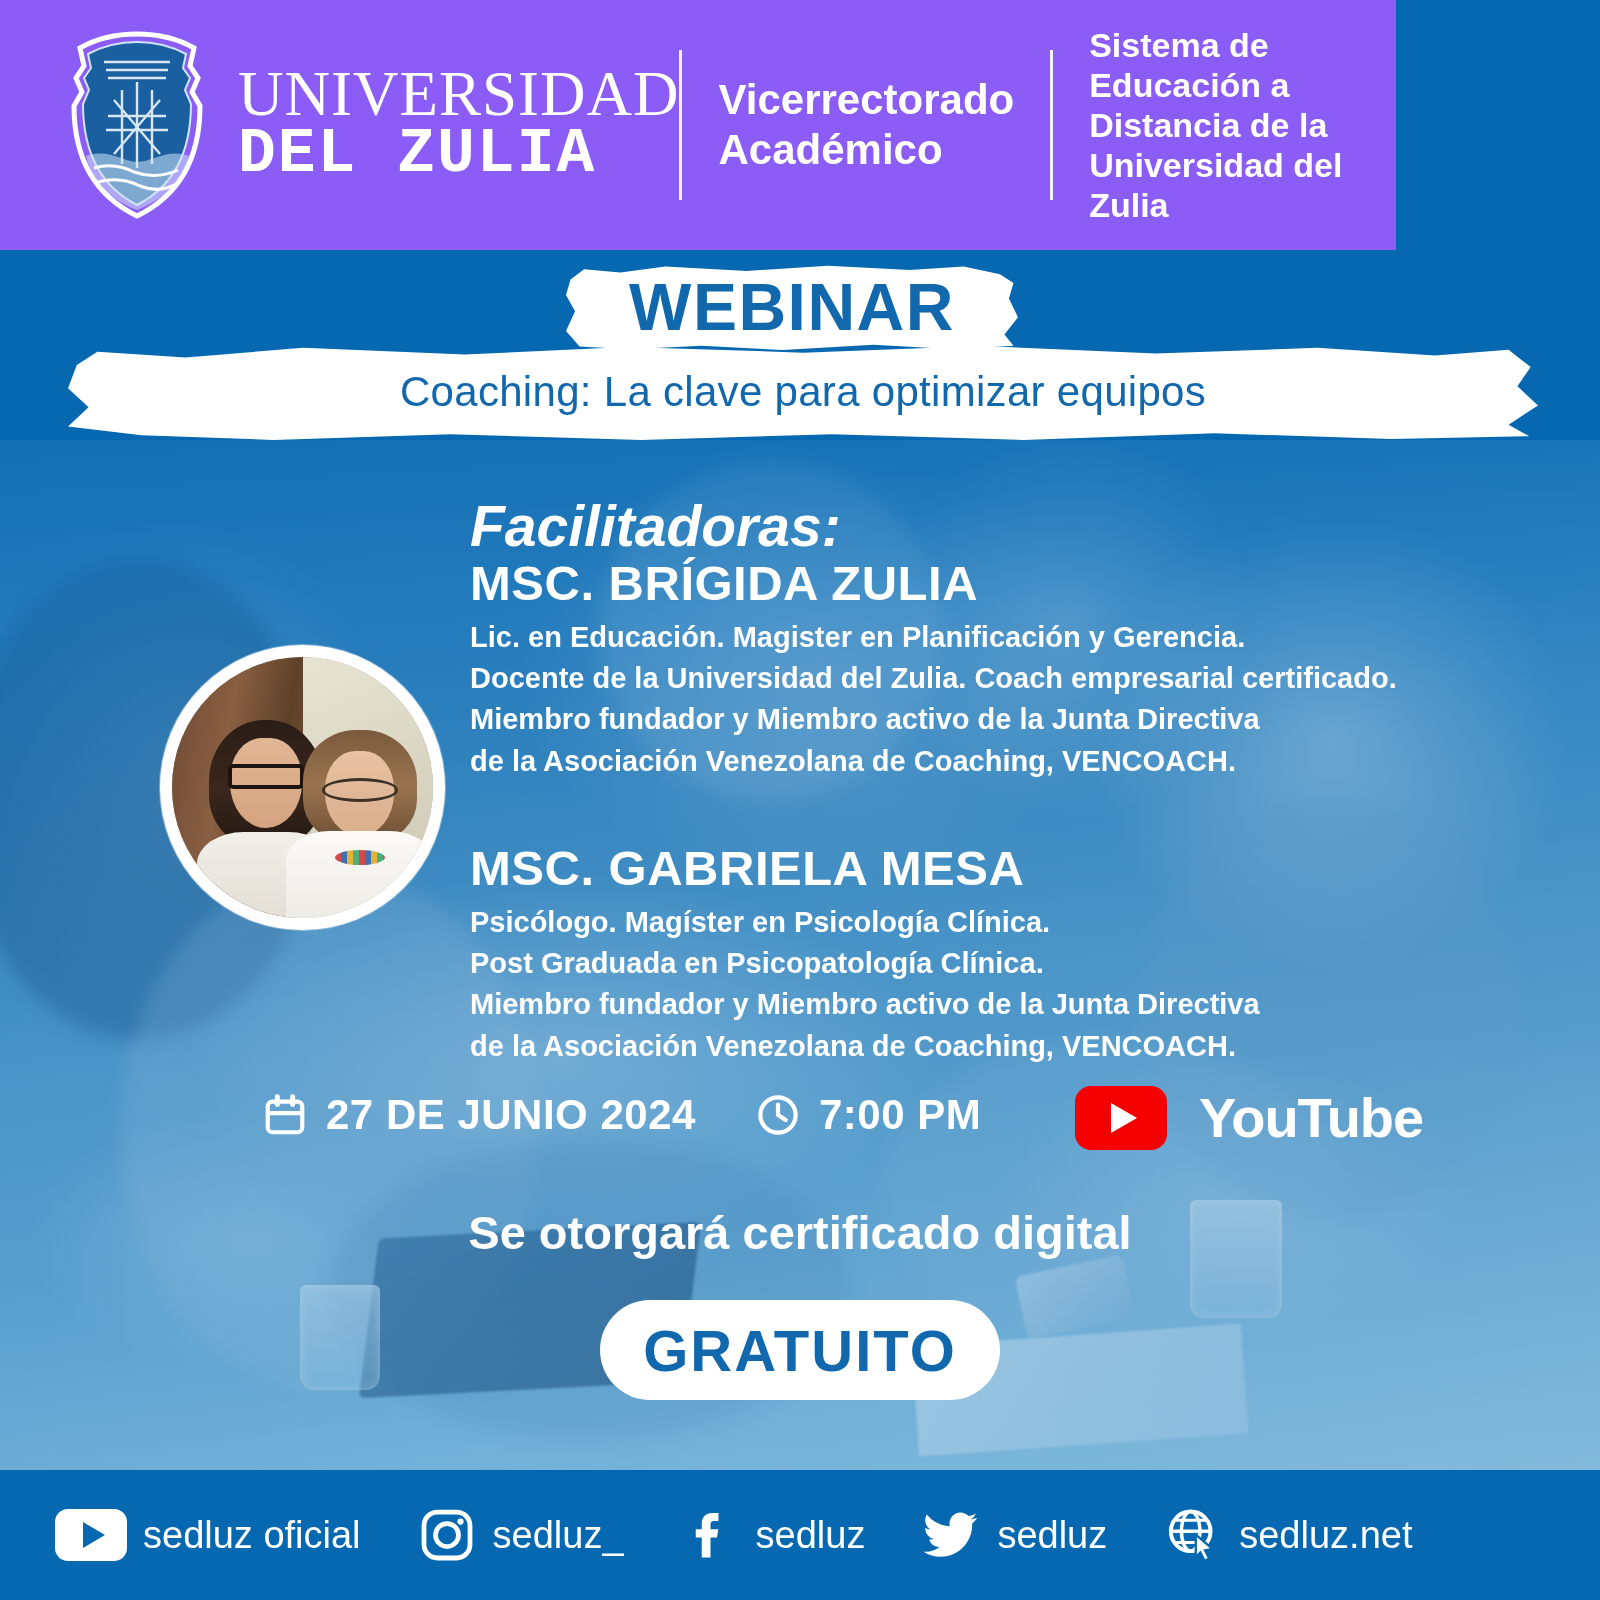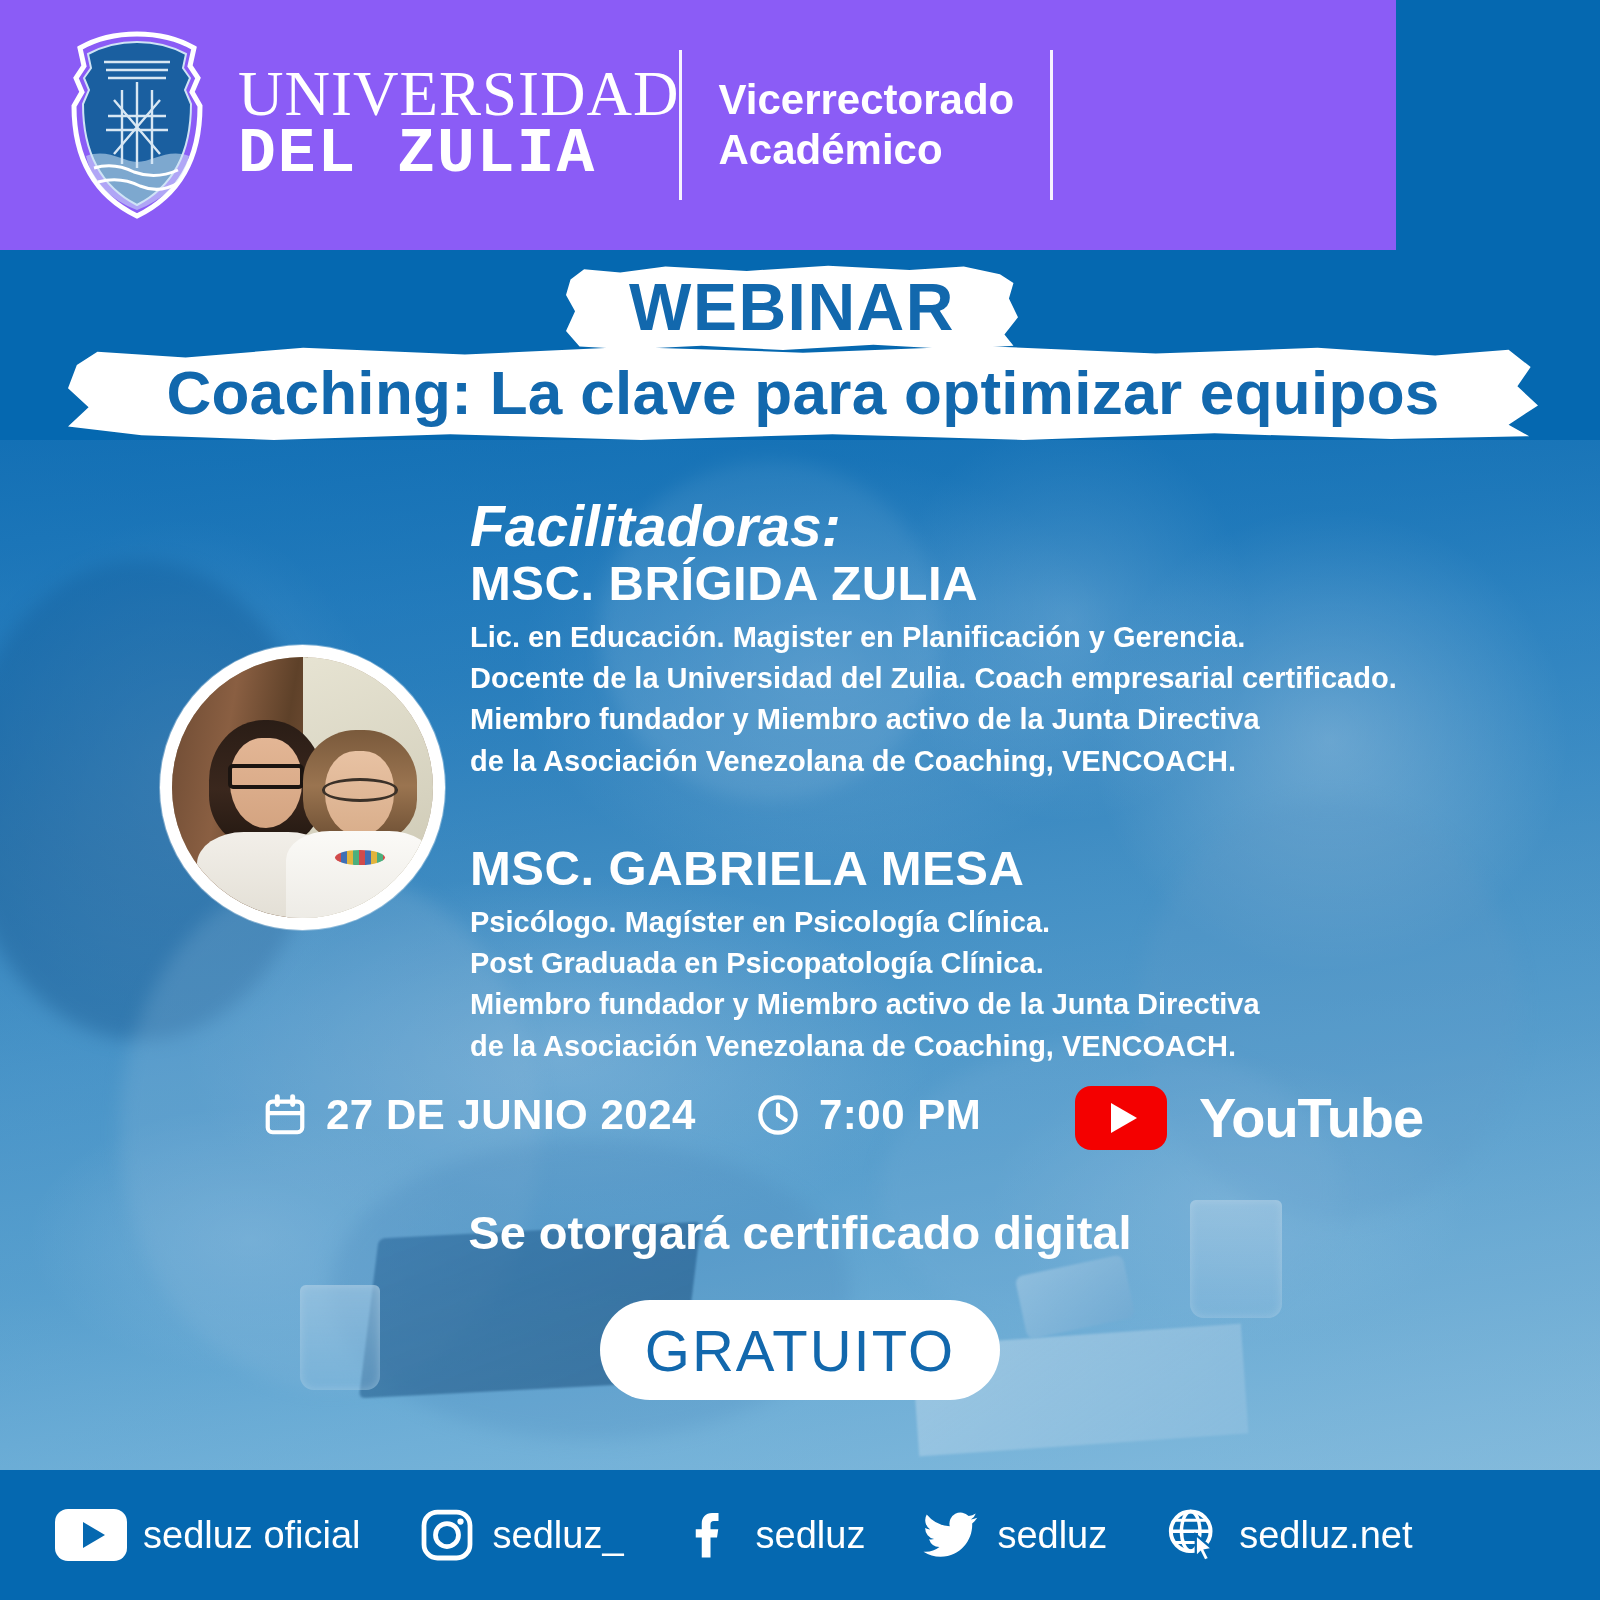--- a/index.html
+++ b/index.html
@@ -116,21 +116,21 @@
   .brush-title{
     left:68px;top:92px;width:1470px;height:96px;
     clip-path:polygon(
       0.6% 22%, 2% 8%, 8% 14%, 16% 4%, 27% 11%, 38% 3%, 50% 9%, 62% 2%, 74% 10%, 85% 4%,
       93% 12%, 98% 6%, 99.5% 24%, 98.6% 44%, 100% 64%, 98% 84%, 99.4% 96%, 90% 99%, 78% 93%,
       65% 100%, 52% 94%, 39% 100%, 26% 94%, 14% 100%, 5% 95%, 0% 86%, 1.4% 66%, 0% 46%);
   }
   .title-text{
     position:absolute;left:68px;top:92px;width:1470px;height:96px;
     display:flex;align-items:center;justify-content:center;
-    color:#1268ad;font-size:62px;font-weight:bold;letter-spacing:.3px;
+    color:#1268ad;font-size:42px;font-weight:normal;letter-spacing:.3px;
   }
 
   
   .content{position:absolute;left:0;top:455px;width:1600px;height:1015px;z-index:5;color:#fff;}
 
   .portrait{
     position:absolute;left:160px;top:190px;width:285px;height:285px;
     border-radius:50%;background:#fff;padding:12px;
     box-shadow:0 0 0 1px rgba(255,255,255,.35);
   }
@@ -186,21 +186,21 @@
   .yt-word{font-size:56px;font-weight:bold;color:#fff;letter-spacing:-1px;margin-left:14px;}
 
   .cert{
     position:absolute;left:0;top:750px;width:1600px;text-align:center;
     font-size:47px;font-weight:bold;color:#fff;
   }
   .gratuito{
     position:absolute;left:50%;transform:translateX(-50%);top:845px;
     width:400px;height:100px;background:#fff;border-radius:50px;
     display:flex;align-items:center;justify-content:center;
-    color:#1268ad;font-size:58px;font-weight:normal;letter-spacing:2px;
+    color:#1268ad;font-size:58px;font-weight:bold;letter-spacing:2px;
   }
 
   
   .footer{
     position:absolute;left:0;bottom:0;width:1600px;height:130px;
     background:#0568b0;display:flex;align-items:center;
     z-index:8;
     text-align:right;
   }
   .social{display:flex;align-items:center;gap:16px;color:#fff;}
@@ -252,20 +252,23 @@
       </svg>
       <div class="uni-name">
         <span class="l1">UNIVERSIDAD</span>
         <span class="l2">DEL ZULIA</span>
       </div>
     </div>
     <div class="hdr-div"></div>
     <div class="hdr-col vice">Vicerrectorado
 Académico</div>
     <div class="hdr-div"></div>
+    <div class="hdr-col sed">Sistema de Educación a
+Distancia de la
+Universidad del Zulia</div>
   </div>
 
   <div class="title-zone">
     <div class="brush brush-webinar"></div>
     <div class="webinar-text">WEBINAR</div>
     <div class="brush brush-title"></div>
     <div class="title-text">Coaching: La clave para optimizar equipos</div>
   </div>
 
   <div class="content">

